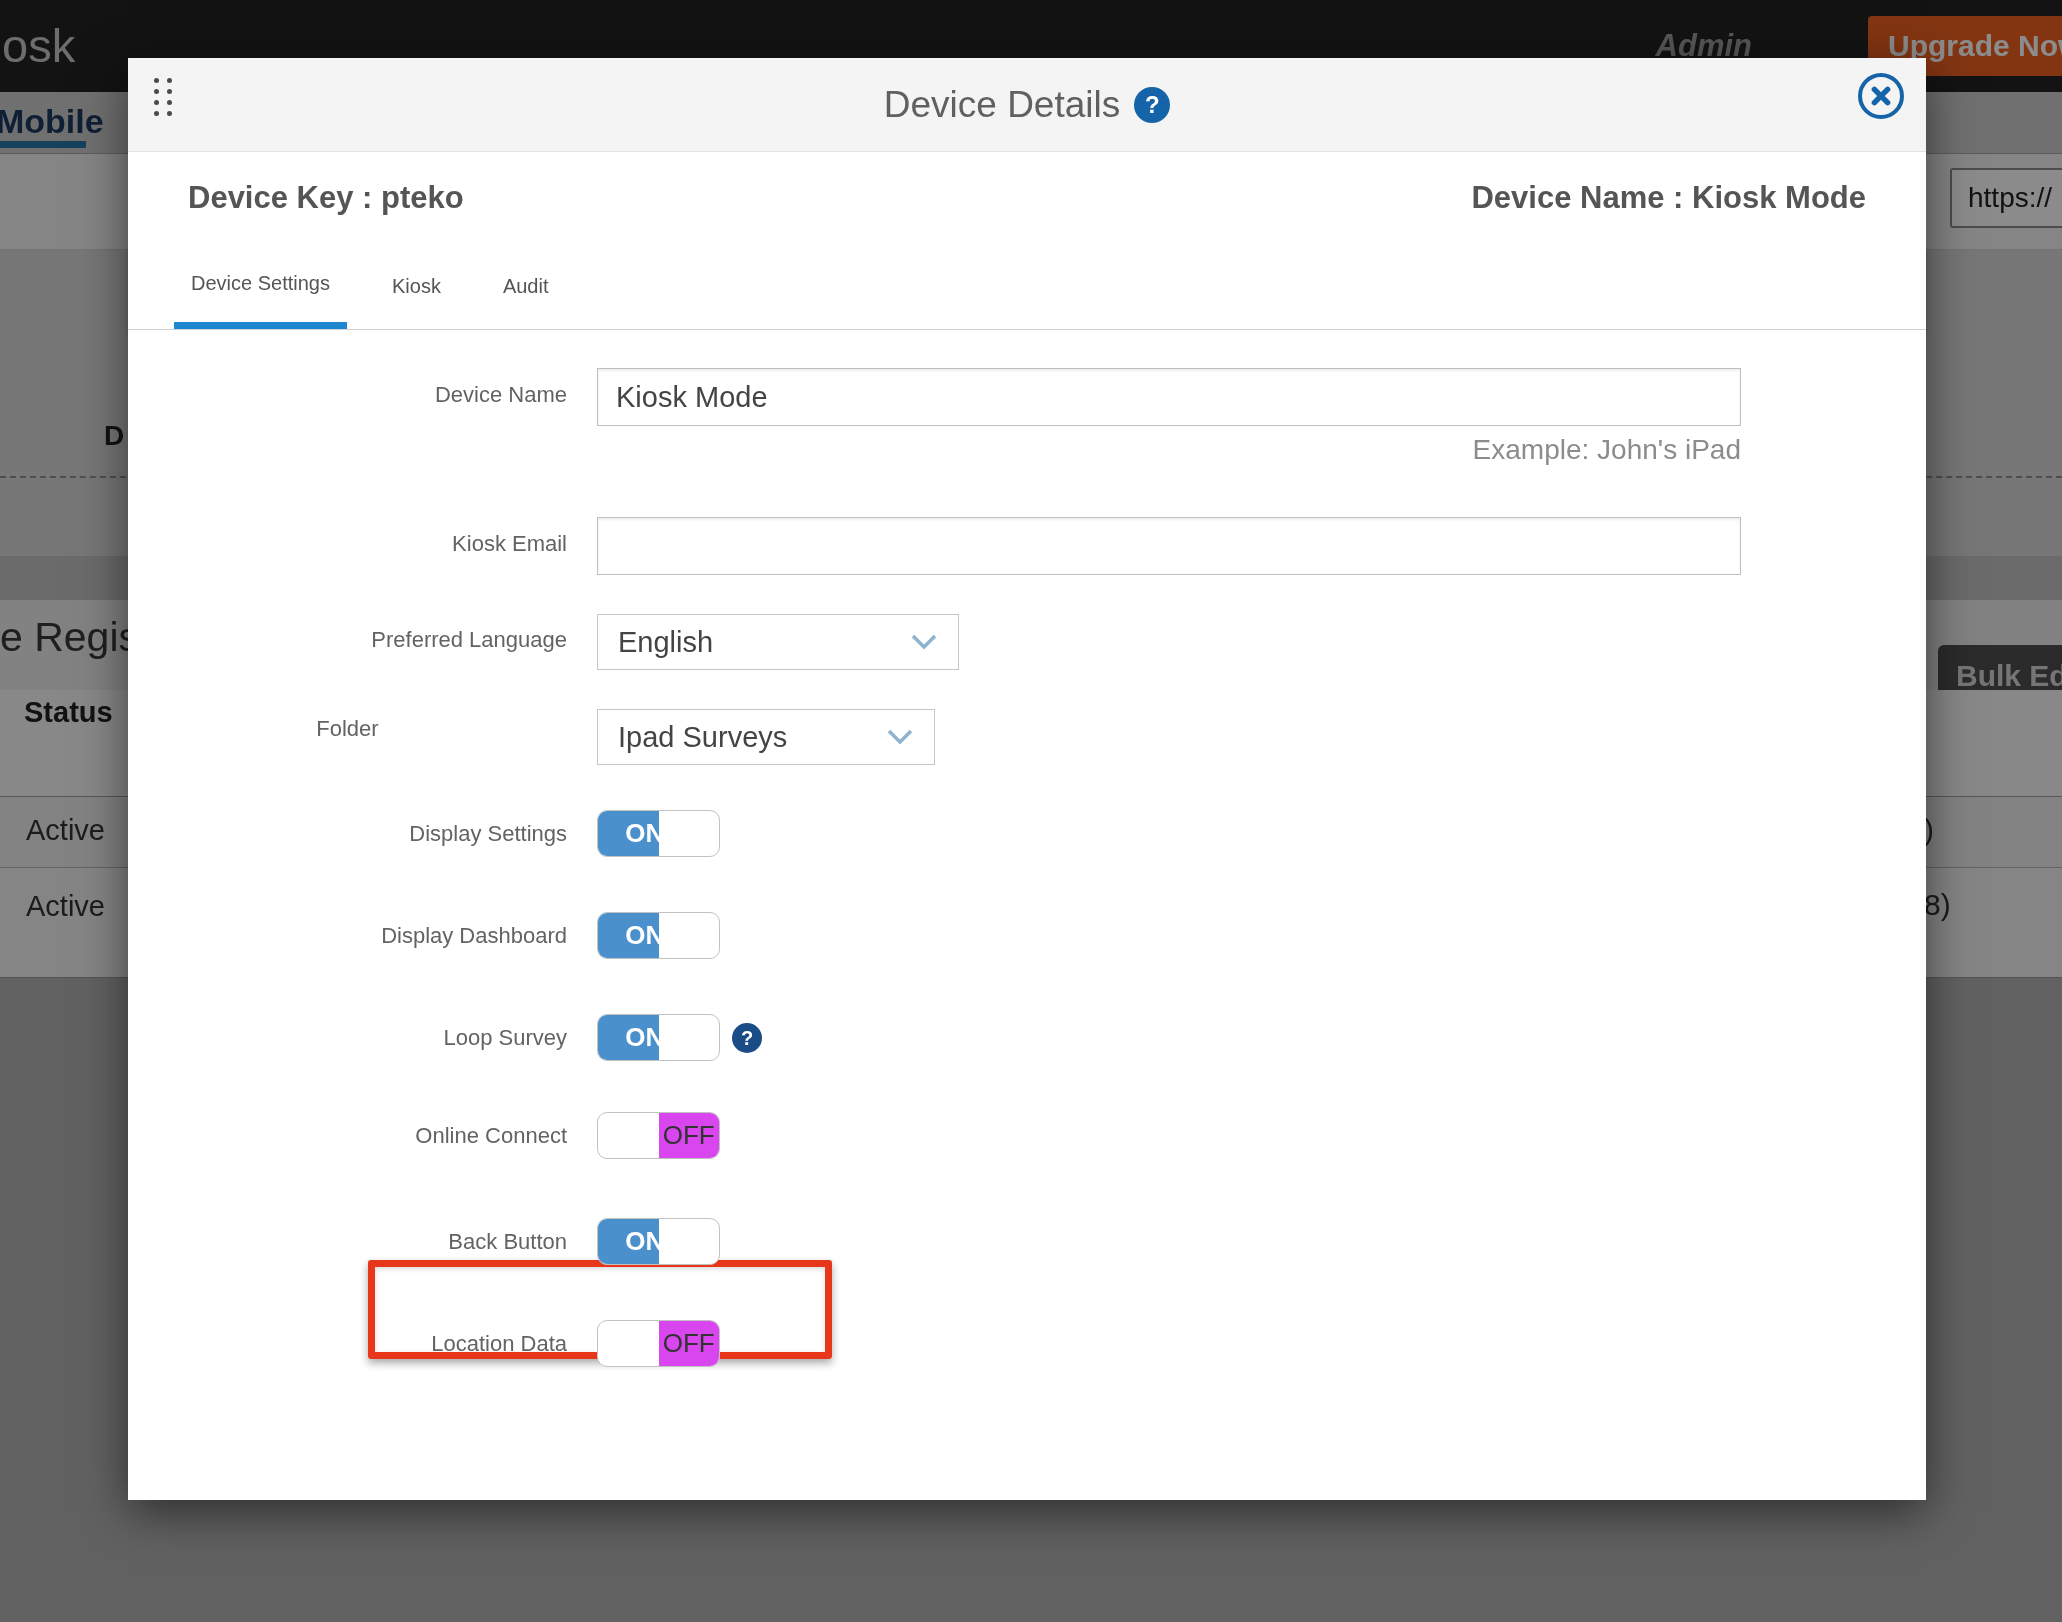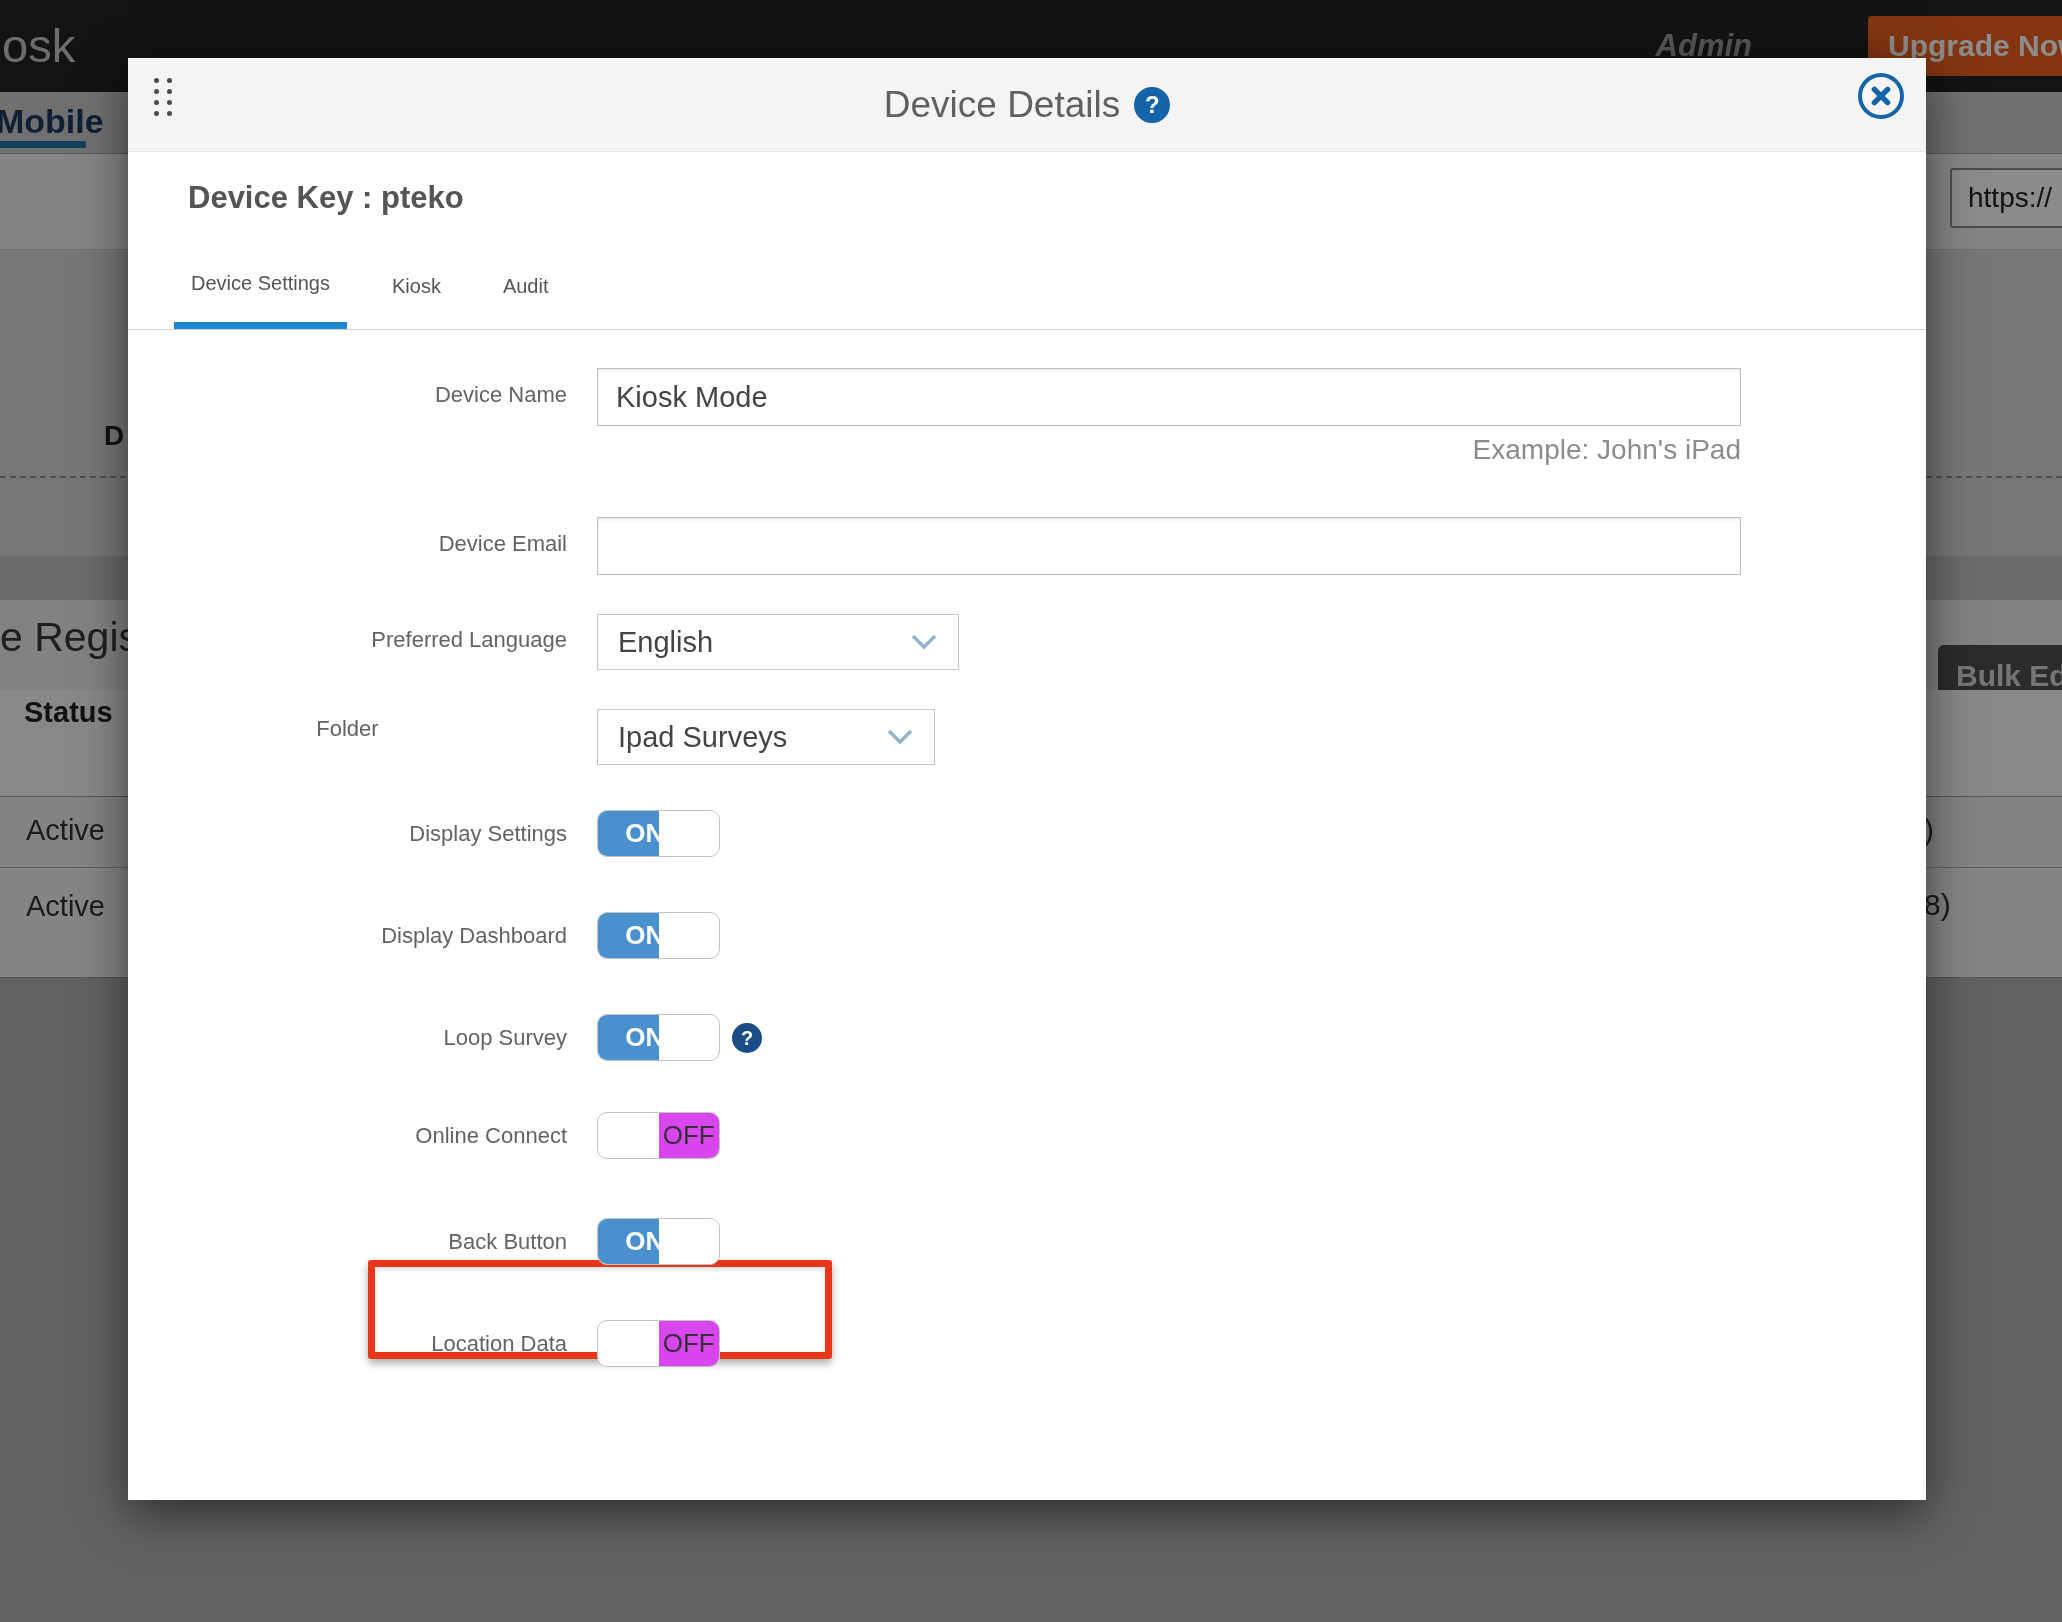--- a/index.html
+++ b/index.html
@@ -142,38 +142,39 @@
       </div>
       <div class="close-btn">
         <svg width="22" height="22" viewBox="0 0 20 20">
           <path d="M4 4 L16 16 M16 4 L4 16" stroke="#1563a8" stroke-width="5" stroke-linecap="round"></path>
         </svg>
       </div>
     </div>
 
     <div class="subheader">
       <span class="device-key">Device Key : pteko</span>
+      <span class="device-name-hdr">Device Name : Kiosk Mode</span>
     </div>
 
     <div class="tabs">
       <div class="tab active">Device Settings</div>
       <div class="tab">Kiosk</div>
       <div class="tab">Audit</div>
     </div>
 
     <div class="modal-body">
 
       <div class="frow" style="top:38px;">
         <label class="flabel" style="top:14px;">Device Name</label>
         <input class="text-input" value="Kiosk Mode" style="">
         <div class="hint">Example: John's iPad</div>
       </div>
 
       <div class="frow" style="top:187px;">
-        <label class="flabel" style="top:14px;">Device Email</label>
+        <label class="flabel" style="top:14px;">Kiosk Email</label>
         <input class="text-input" value="" style="">
       </div>
 
       <div class="frow" style="top:284px;">
         <label class="flabel" style="top:13px;">Preferred Language</label>
         <div class="selectbox" style="width:362px;">
           <span>English</span>
           <span class="chev">
             <svg width="28" height="18" viewBox="0 0 28 18">
                 <polyline points="3,3 14,14 25,3" stroke="#8fb3cf" stroke-width="3.5" fill="none"></polyline>

